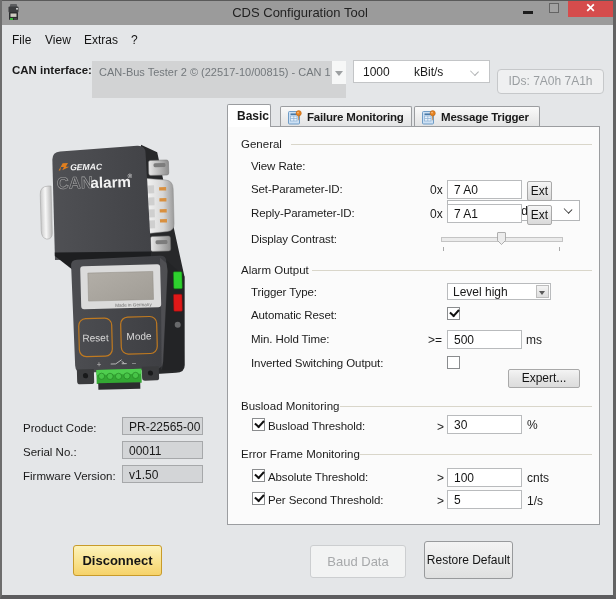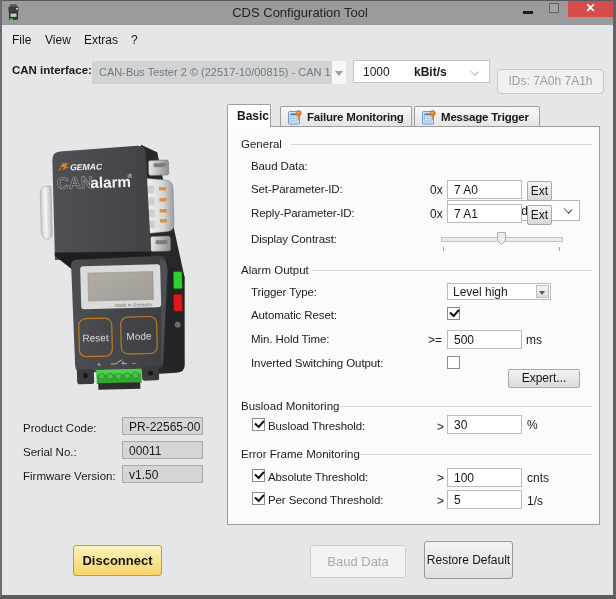--- a/index.html
+++ b/index.html
@@ -16,27 +16,27 @@
   .cap-min span{position:absolute;left:4px;top:10px;width:10px;height:3px;background:#1c1c1c;}
   .cap-max{position:absolute;left:546px;top:0;width:18px;height:18px;}
   .cap-max span{position:absolute;left:3px;top:2px;width:10px;height:10px;border:1px solid #646464;background:#a2a2a2;}
   .cap-close{position:absolute;left:568px;top:0;width:45px;height:16px;background:#d54c4c;color:#fff;
        text-align:center;font-size:12px;font-weight:bold;line-height:15px;}
   
   .menubar{position:absolute;left:2px;top:26px;height:22px;right:3px;}
   .menu-item{position:absolute;top:7px;color:#141414;white-space:nowrap;}
   
   .tb-label{position:absolute;left:12px;top:64px;font-weight:bold;white-space:nowrap;font-size:11.5px;}
-  .combo-disabled{position:absolute;left:92px;top:61px;width:254px;height:23px;background:#d2d3d4;}
+  .combo-disabled{position:absolute;left:92px;top:61px;width:254px;height:37px;background:#d2d3d4;}
   .combo-disabled .txt{position:absolute;left:7px;top:5px;color:#73787c;width:234px;white-space:nowrap;overflow:hidden;font-size:11px;}
   .combo-disabled .btn{position:absolute;right:0;top:0;width:14px;height:23px;background:#f6f7f7;}
   .combo-disabled .arr{position:absolute;right:3px;top:10px;width:0;height:0;border:4px solid transparent;border-top:5px solid #9da0a2;}
   .combo-baud{position:absolute;left:353px;top:60px;width:137px;height:23px;background:#fff;border:1px solid #c3c5c7;}
   .combo-baud .v1{position:absolute;left:9px;top:4px;}
-  .combo-baud .v2{position:absolute;left:60px;top:4px;font-weight:bold;}
+  .combo-baud .v2{position:absolute;left:60px;top:4px;}
   .combo-baud .chev{position:absolute;right:10px;top:7px;width:8px;height:8px;}
   .combo-baud .chev::after{content:"";position:absolute;left:0;top:0;width:6px;height:6px;
        border-right:1.6px solid #aeb0b2;border-bottom:1.6px solid #aeb0b2;transform:rotate(45deg) scale(1,0.8);}
   .ids-btn{position:absolute;left:497px;top:69px;width:107px;height:25px;background:#eff0f1;border:1px solid #c6c8ca;
        border-radius:4px;color:#9a9ea1;text-align:center;line-height:23px;white-space:nowrap;}
   
   .device-svg{position:absolute;left:30px;top:100px;width:200px;height:320px;}
   .info-label{position:absolute;left:23px;white-space:nowrap;font-size:11.5px;}
   .info-field{position:absolute;left:122px;width:81px;height:18px;background:#d3d5d7;border:1px solid #a6a8aa;
        padding:2px 0 0 6px;color:#1a1a1a;}
@@ -272,21 +272,21 @@
       <path d="M3.5,9.5 L10,9.5 M6.8,7 L6.8,12" stroke="#89aed2" stroke-width="0.7"></path>
       <circle cx="11.7" cy="4.2" r="2.6" fill="#e8821e" stroke="#b05f10" stroke-width="0.5"></circle>
       <path d="M11.2,6.5 L12.2,6.5 L12,11.2 L11.5,11.2 Z" fill="#c96d13"></path>
       <circle cx="11" cy="3.6" r="0.9" fill="#f6bb80"></circle>
     </svg>
     <span class="lbl">Message Trigger</span>
   </div>
 
   <div class="grp-title" style="top:138px">General</div>
   <div class="grp-line" style="left:291px;top:144px;width:301px"></div>
-  <div class="f-label" style="top:160px">Baud Data:</div>
+  <div class="f-label" style="top:160px">View Rate:</div>
   <div class="combo-flat">
     <span class="val">AutoBaud</span>
     <span class="chev"></span>
   </div>
   <div class="f-label" style="top:183px">Set-Parameter-ID:</div>
   <div class="op" style="left:430px;top:183px">0x</div>
   <div class="txtfield" style="top:180px">7 A0</div>
   <div class="ext-btn" style="top:181px">Ext</div>
   <div class="f-label" style="top:207px">Reply-Parameter-ID:</div>
   <div class="op" style="left:430px;top:207px">0x</div>

